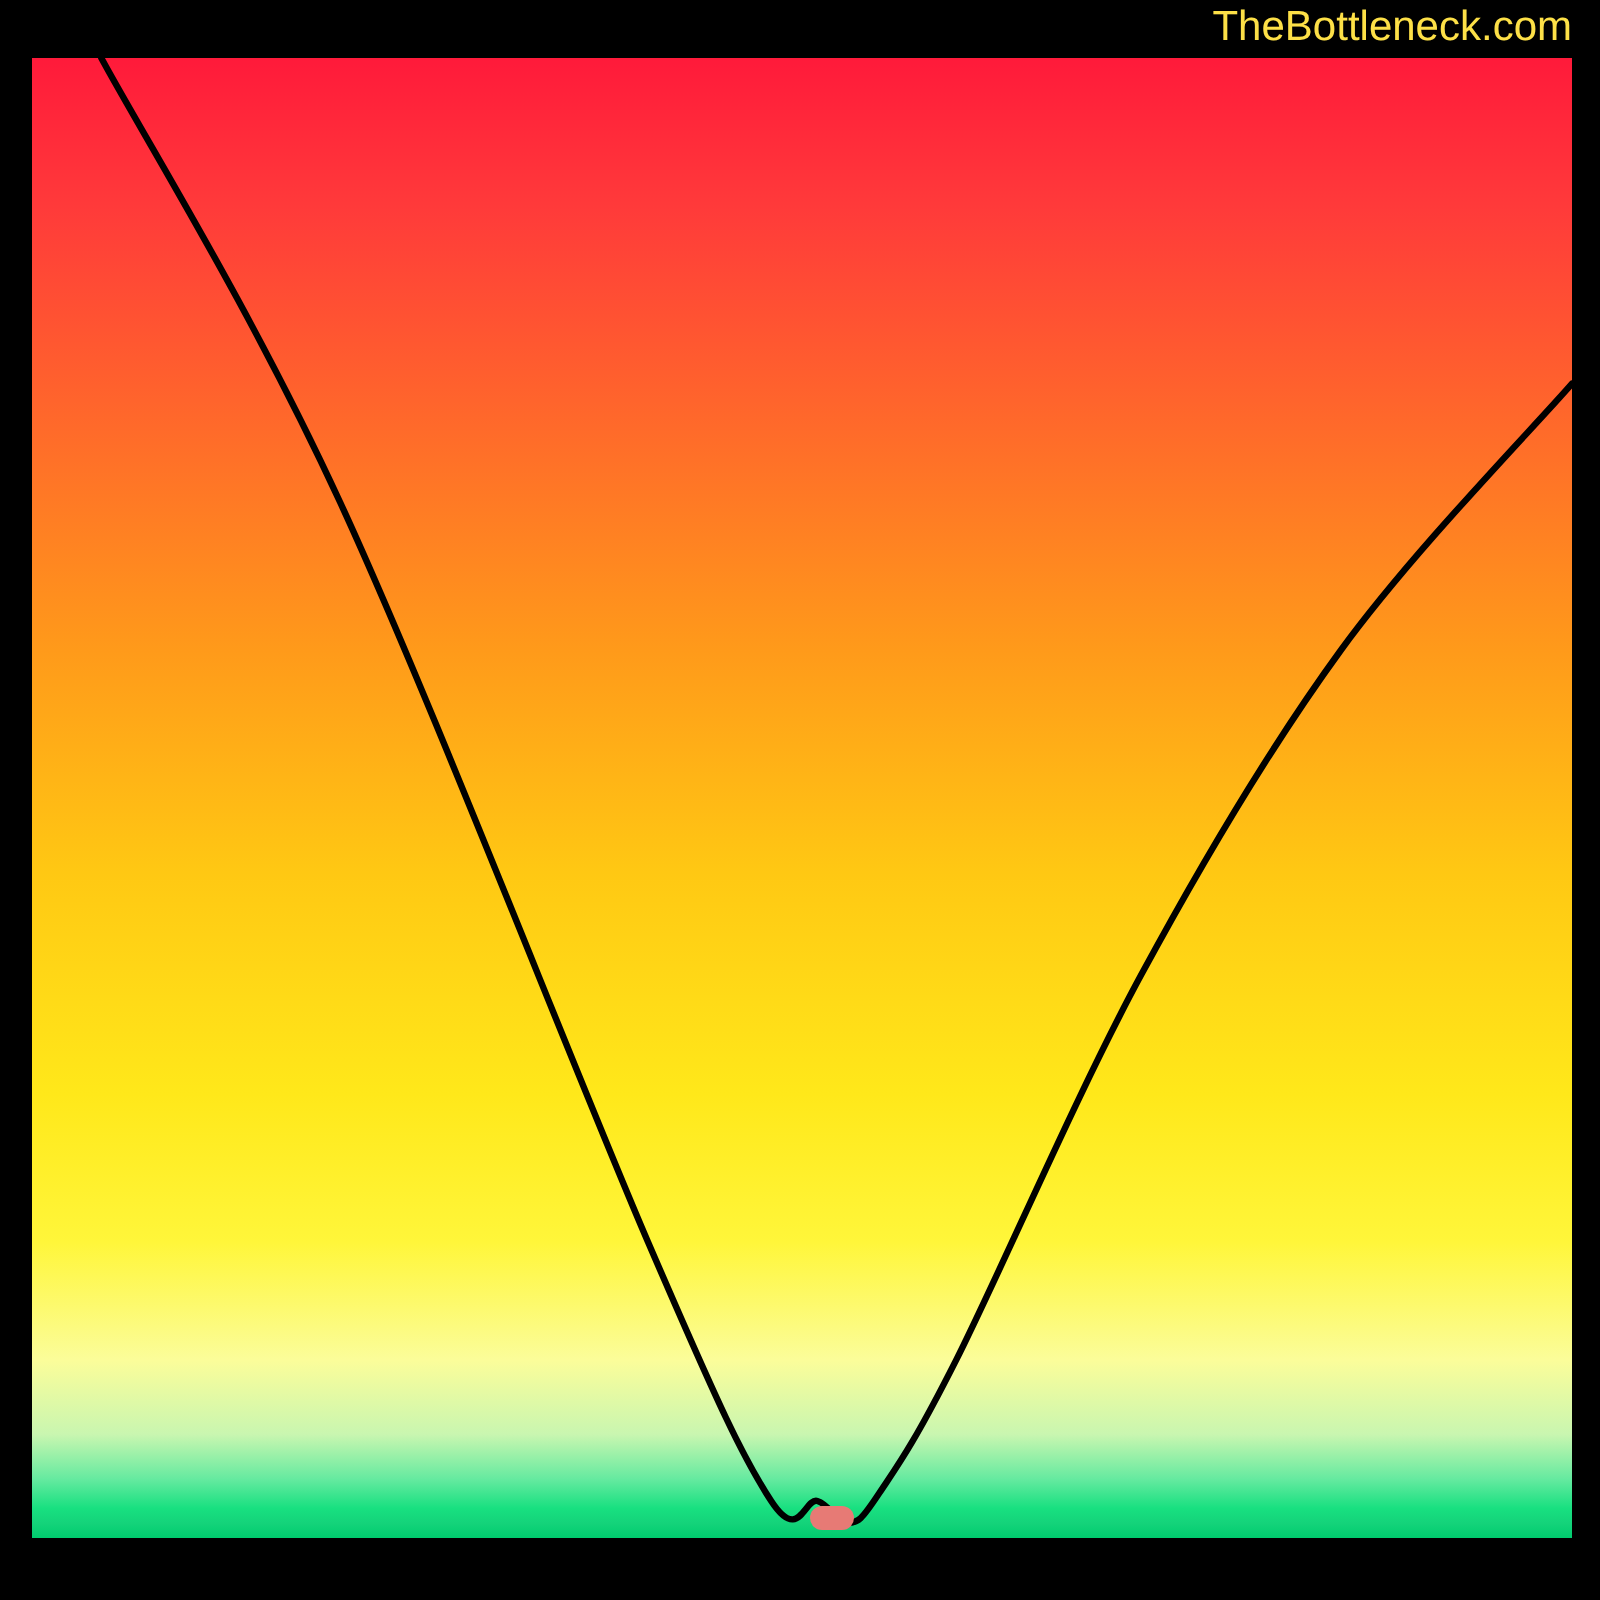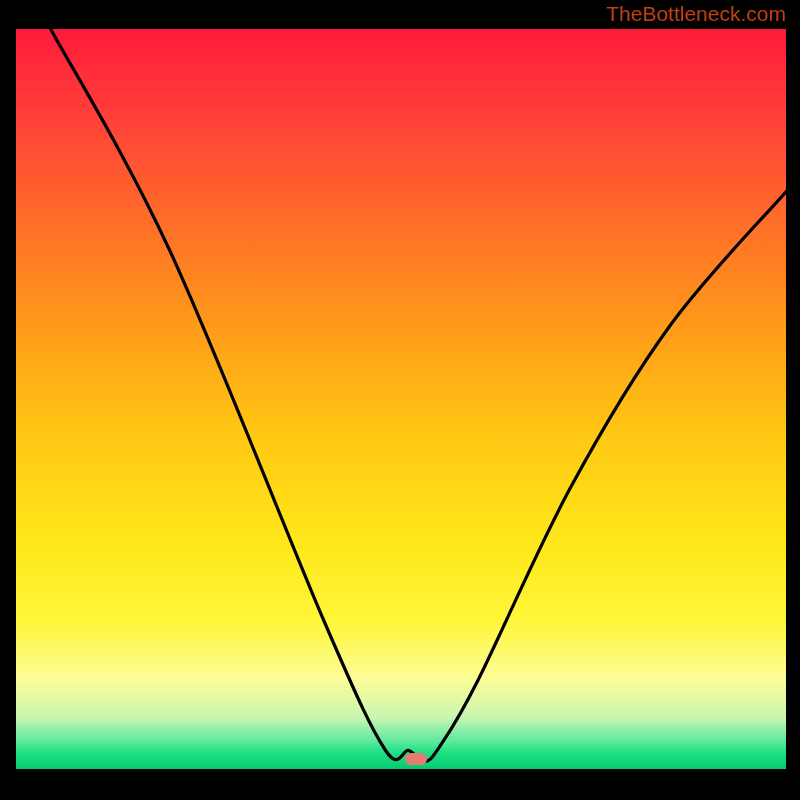--- a/index.html
+++ b/index.html
@@ -7,21 +7,21 @@
     width: 800px;
     height: 800px;
     background: #000;
     position: relative;
     font-family: Arial, Helvetica, sans-serif;
   }
   .watermark {
     position: absolute;
     top: 2px;
     right: 14px;
-    color: #c2410c;
+    color: #fde047;
     font-size: 21px;
     font-weight: 500;
     z-index: 10;
   }
   .plot-area {
     position: absolute;
     left: 16px;
     top: 29px;
     width: 770px;
     height: 740px;

